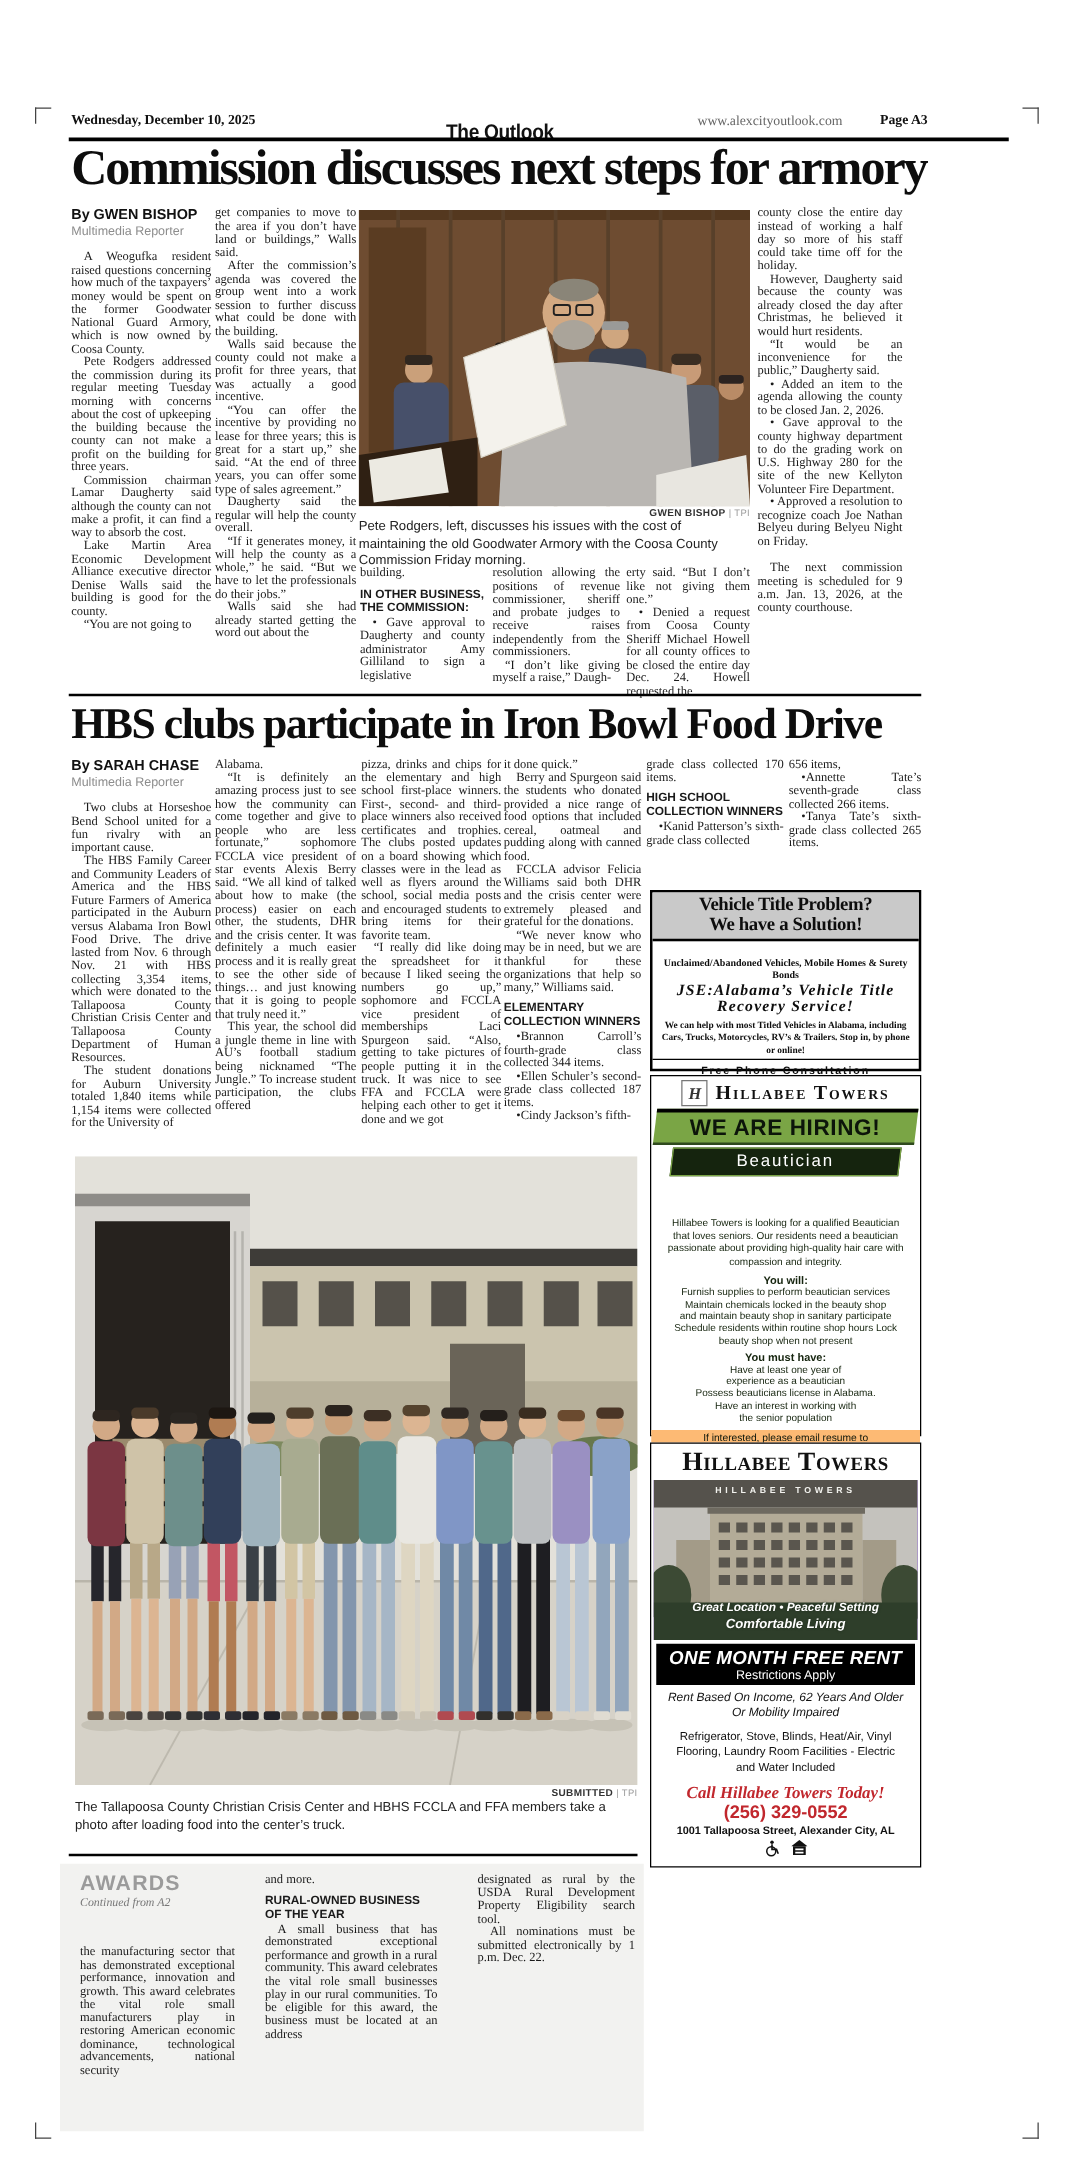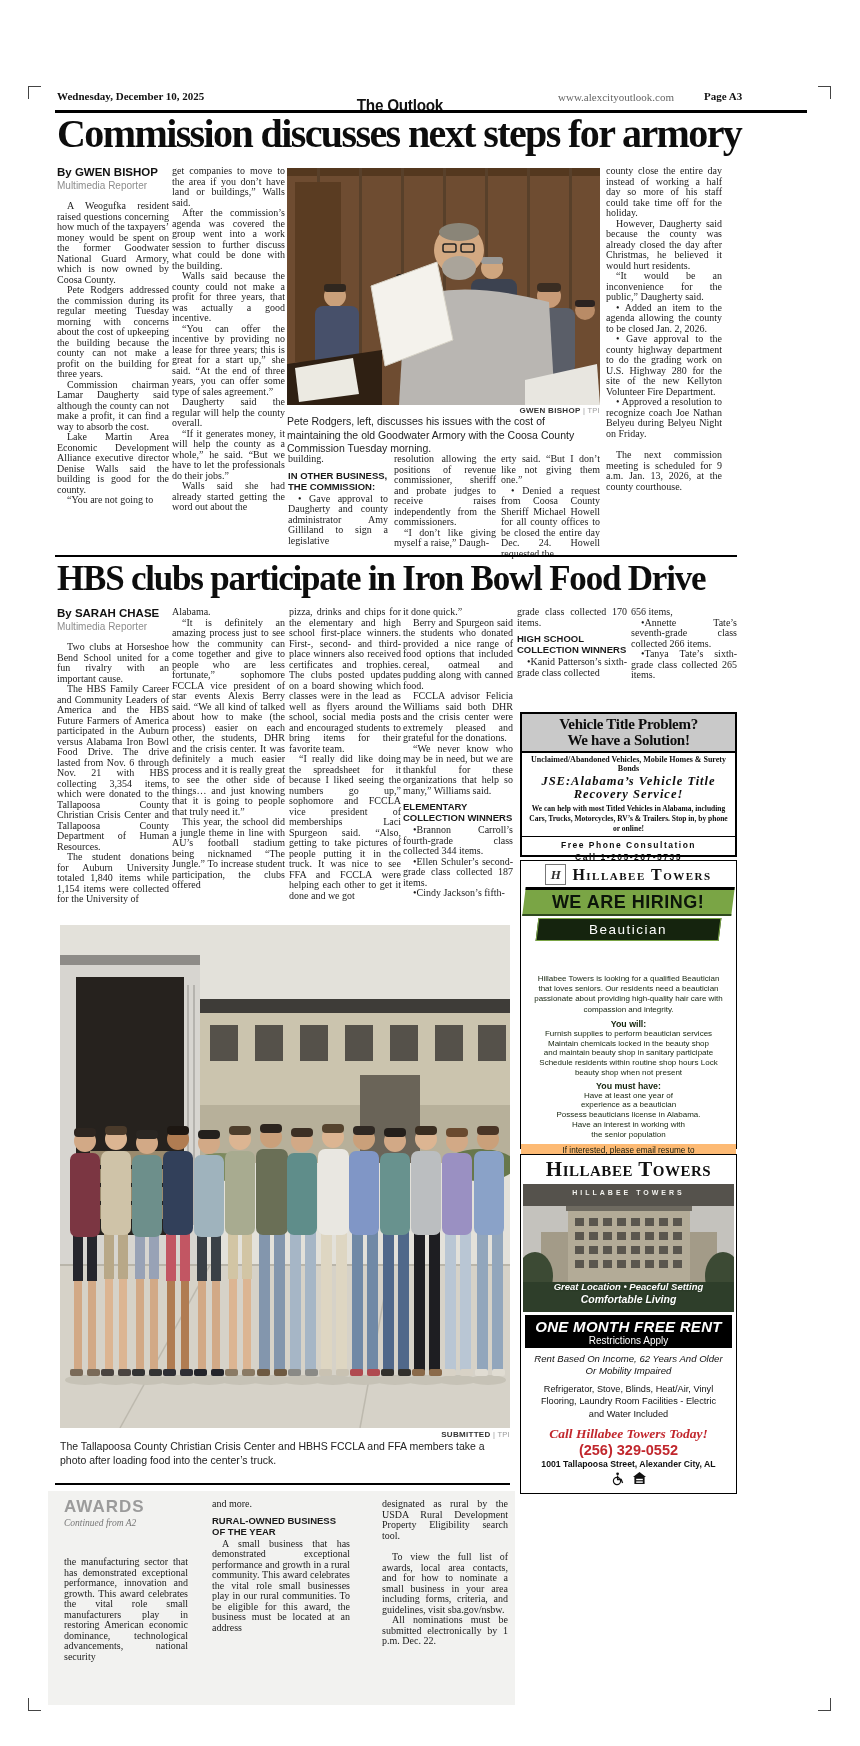--- a/index.html
+++ b/index.html
@@ -35,21 +35,21 @@
   
   .photo1{position:absolute;left:287px;top:168px;width:313px;height:237px;}
   .photo2{position:absolute;left:60px;top:925px;width:450px;height:503px;}
   .credit{position:absolute;text-align:right;font:7.5px "Liberation Sans",sans-serif;color:#9a9a9a;letter-spacing:.3px;}
   .credit b{color:#333;font-size:8px;}
   .caption{position:absolute;font:10.5px/1.3 "Liberation Sans",sans-serif;color:#222;text-align:left;}
   
   .jse{position:absolute;left:520px;top:712px;width:217px;height:145px;border:2px solid #000;box-sizing:border-box;
        background:#fff;text-align:center;font-family:"Liberation Serif",serif;color:#0d0d0d;}
   .jse-head{background:#c9c9c9;border-bottom:2px solid #000;font-weight:700;font-size:15px;line-height:1.05;padding:3px 0 2px;letter-spacing:-.3px;}
-  .jse-sub{font-weight:700;font-size:8px;padding:2px 1px 1px;}
+  .jse-sub{font-weight:700;font-size:8px;padding:13px 1px 1px;}
   .jse-serv{font-style:italic;font-weight:700;font-size:12.5px;line-height:1.1;letter-spacing:1px;margin:1px 0 2px;}
   .jse-body{font-weight:700;font-size:7.5px;line-height:1.3;padding:0 4px 3px;border-bottom:1.5px solid #000;}
   .jse-consult{font:700 8.5px/1.35 "Liberation Sans",sans-serif;letter-spacing:1.5px;padding-top:3px;}
   
   .hire{position:absolute;left:520px;top:860px;width:217px;height:289px;border:1.5px solid #000;box-sizing:border-box;
         background:#fff;text-align:center;font-family:"Liberation Sans",sans-serif;color:#15240e;}
   .hire-brand{display:flex;align-items:center;justify-content:center;gap:6px;padding:3px 0 2px;}
   .hire-logo{width:19px;height:19px;border:1px solid #777;display:flex;align-items:center;justify-content:center;
              font:italic 700 13px "Liberation Serif",serif;color:#333;}
   .hire-name{font-family:"Liberation Serif",serif;font-variant:small-caps;font-weight:600;font-size:16px;letter-spacing:1.5px;color:#111;}
@@ -164,21 +164,21 @@
       <ellipse cx="172" cy="100" rx="17" ry="12" fill="#aaa49a"></ellipse>
       <rect x="156" y="76" width="13" height="8" rx="2" fill="none" stroke="#222" stroke-width="1.5"></rect>
       <rect x="174" y="76" width="13" height="8" rx="2" fill="none" stroke="#222" stroke-width="1.5"></rect>
       <polygon points="84,118 150,94 166,172 98,198" fill="#f4f2ec" stroke="#d8d4c8"></polygon>
       <polygon points="0,196 95,182 95,237 0,237" fill="#2f2013"></polygon>
       <polygon points="8,200 66,190 72,226 12,234" fill="#eceae2"></polygon>
       <polygon points="238,212 310,196 313,237 238,237" fill="#e8e6e0"></polygon>
     </svg>
   </div>
   <div class="credit" style="left:287px;top:406px;width:313px"><b>GWEN BISHOP</b><span> | TPI</span></div>
-  <div class="caption" style="left:287px;top:415px;width:313px">Pete Rodgers, left, discusses his issues with the cost of maintaining the old Goodwater Armory with the Coosa County Commission Tuesday morning.</div>
+  <div class="caption" style="left:287px;top:415px;width:313px">Pete Rodgers, left, discusses his issues with the cost of maintaining the old Goodwater Armory with the Coosa County Commission Friday morning.</div>
 
   <div class="bcol" style="left:288px;top:454px;width:100px">
       <p class="ni">building.</p>
       <p class="sub">IN OTHER BUSINESS, THE COMMISSION:</p>
       <p>• Gave approval to Daugherty and county administrator Amy Gilliland to sign a legislative</p>
     </div>
   <div class="bcol" style="left:394px;top:454px;width:102px">
       <p class="ni">resolution allowing the positions of revenue commissioner, sheriff and probate judges to receive raises independently from the commissioners.</p>
       <p>“I don’t like giving myself a raise,” Daugh-</p>
     </div>
@@ -558,17 +558,16 @@
   <div class="bcol" style="left:64px;top:1557px;width:124px">
       <p class="ni">the manufacturing sector that has demonstrated exceptional performance, innovation and growth. This award celebrates the vital role small manufacturers play in restoring American economic dominance, technological advancements, national security</p>
     </div>
   <div class="bcol" style="left:212px;top:1499px;width:138px">
       <p class="ni">and more.</p>
       <p class="sub sp">RURAL-OWNED BUSINESS OF THE YEAR</p>
       <p>A small business that has demonstrated exceptional performance and growth in a rural community. This award celebrates the vital role small businesses play in our rural communities. To be eligible for this award, the business must be located at an address</p>
     </div>
   <div class="bcol" style="left:382px;top:1499px;width:126px">
       <p class="ni">designated as rural by the USDA Rural Development Property Eligibility search tool.</p>
-      <p class="sp">To view the full list of awards, local area contacts, and for how to nominate a small business in your area including forms, criteria, and guidelines, visit sba.gov/nsbw.</p>
       <p>All nominations must be submitted electronically by 1 p.m. Dec. 22.</p>
     </div>
 
 </div>
 
 </body></html>

